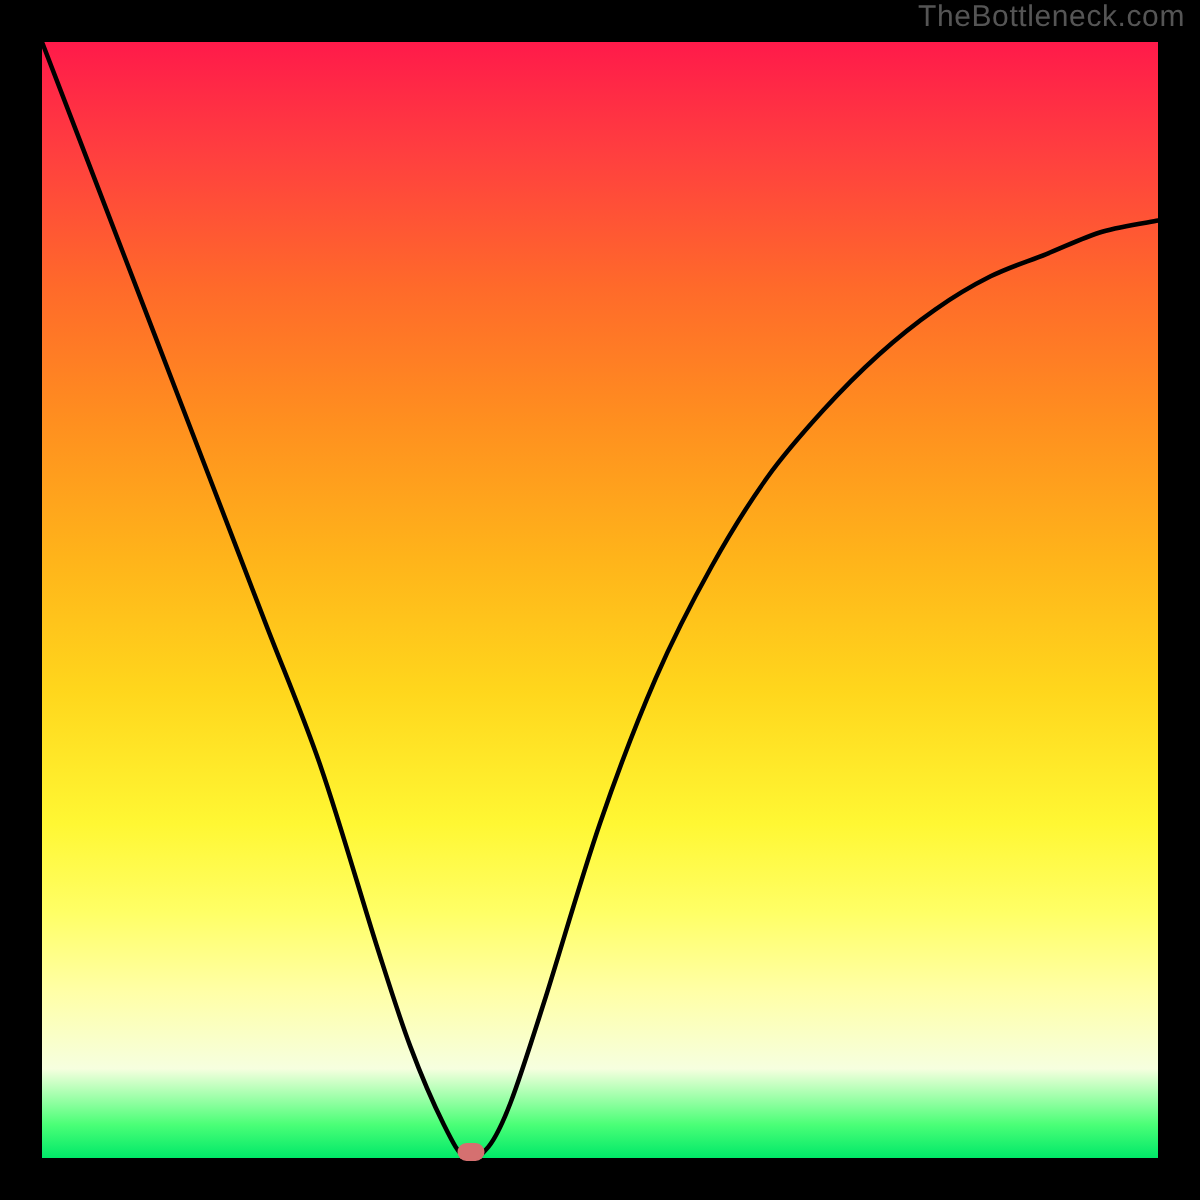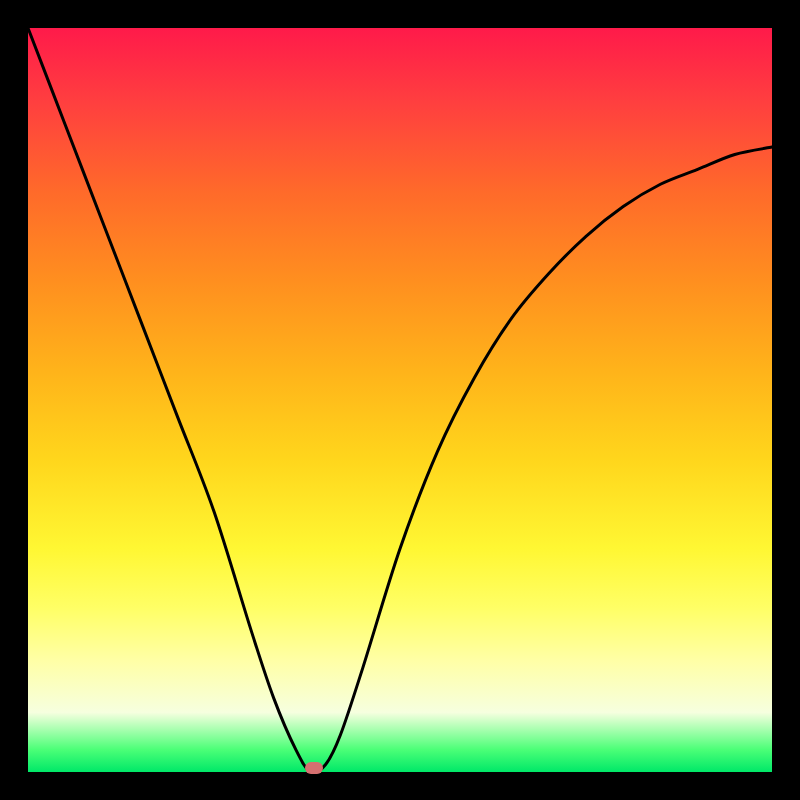--- a/index.html
+++ b/index.html
@@ -72,13 +72,14 @@
   <div class="plot-area">
 
     <svg class="curve" viewBox="0 0 744 744" preserveAspectRatio="none">
       <path id="curve-path" fill="none" stroke="#000" stroke-width="3" stroke-linejoin="round" stroke-linecap="round" d="M 0,0 C 6.2,16.120000000000005 24.800000000000004,64.48000000000002 37.2,96.72000000000003 C 49.6,128.96000000000004 62.00000000000001,161.20000000000005 74.4,193.44000000000005 C 86.80000000000001,225.68000000000006 99.19999999999999,257.92 111.6,290.16 C 124,322.40000000000003 136.4,354.64 148.8,386.88 C 161.20000000000002,419.12 173.6,447.64000000000004 186,483.6 C 198.4,519.5600000000001 213.27999999999997,571.64 223.2,602.64 C 233.12,633.64 238.08,649.76 245.52,669.6 C 252.96,689.44 261.64,709.28 267.84,721.68 C 274.03999999999996,734.0799999999999 277.76,741.52 282.72,744 C 287.68000000000006,746.48 292.64000000000004,742.76 297.6,736.56 C 302.56,730.3599999999999 306.28,722.92 312.47999999999996,706.8 C 318.67999999999995,690.68 324.88,670.84 334.8,639.84 C 344.72,608.84 359.6,556.76 372,520.8 C 384.4,484.8399999999999 396.80000000000007,452.59999999999997 409.20000000000005,424.08 C 421.6,395.56 434,372 446.4,349.68 C 458.79999999999995,327.36 471.20000000000005,307.52000000000004 483.6,290.16 C 496,272.8 508.4,259.15999999999997 520.8,245.51999999999998 C 533.1999999999999,231.88 545.6,219.48000000000005 558,208.32000000000005 C 570.4,197.16000000000005 582.8000000000001,187.23999999999995 595.2,178.55999999999995 C 607.6,169.87999999999994 620,162.44 632.4,156.24 C 644.8,150.04000000000002 657.2,146.32000000000002 669.6,141.36 C 682,136.4 694.4,130.20000000000002 706.8,126.48000000000002 C 719.1999999999999,122.76000000000003 737.8,120.28000000000007 744,119.04000000000008"></path>
     </svg>
 
     <div class="marker" id="marker" style="left: 286px; top: 740px;"></div>
 
   </div>
 
+  <div class="watermark">TheBottleneck.com</div>
 </div>
 
 </body></html>

